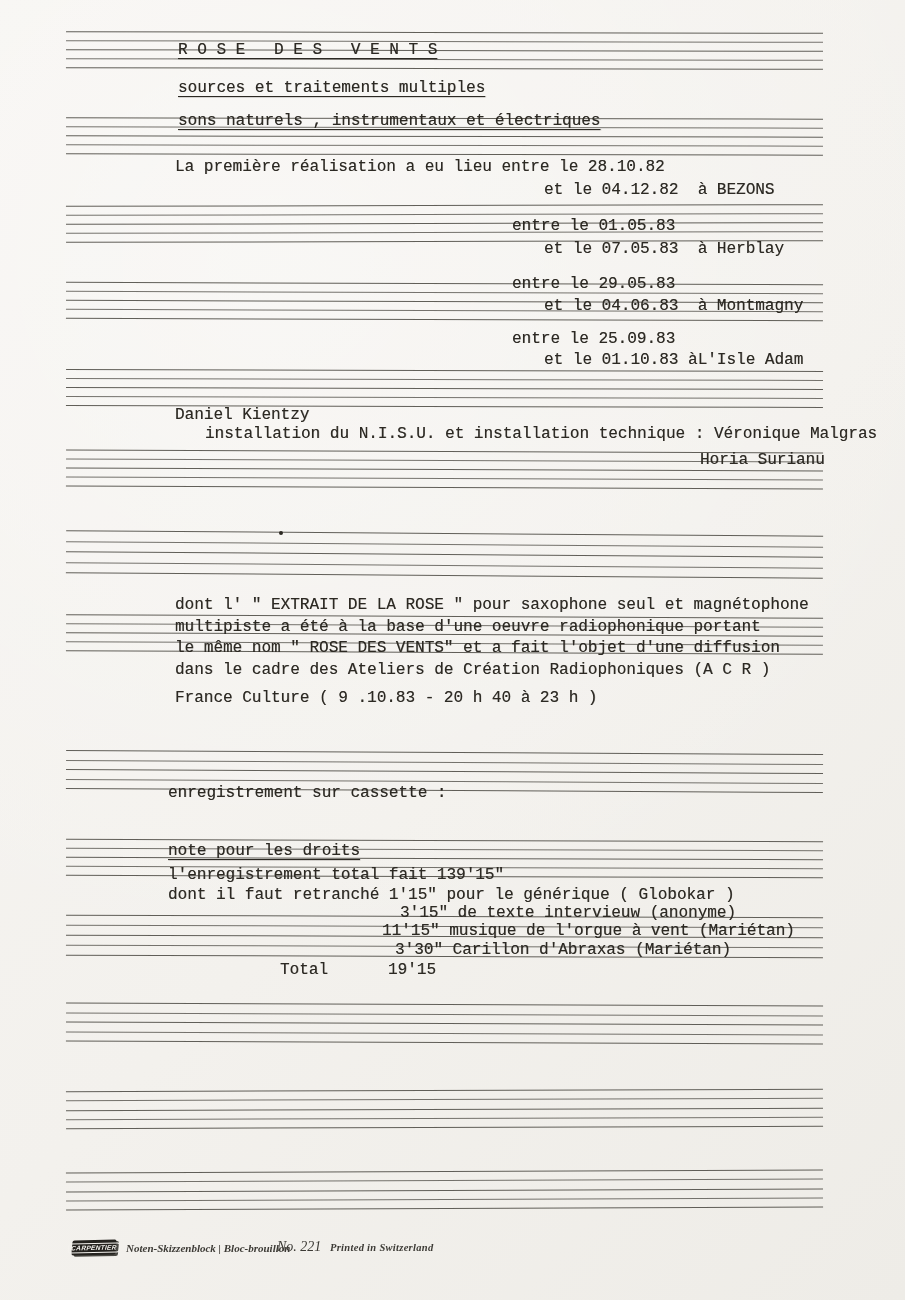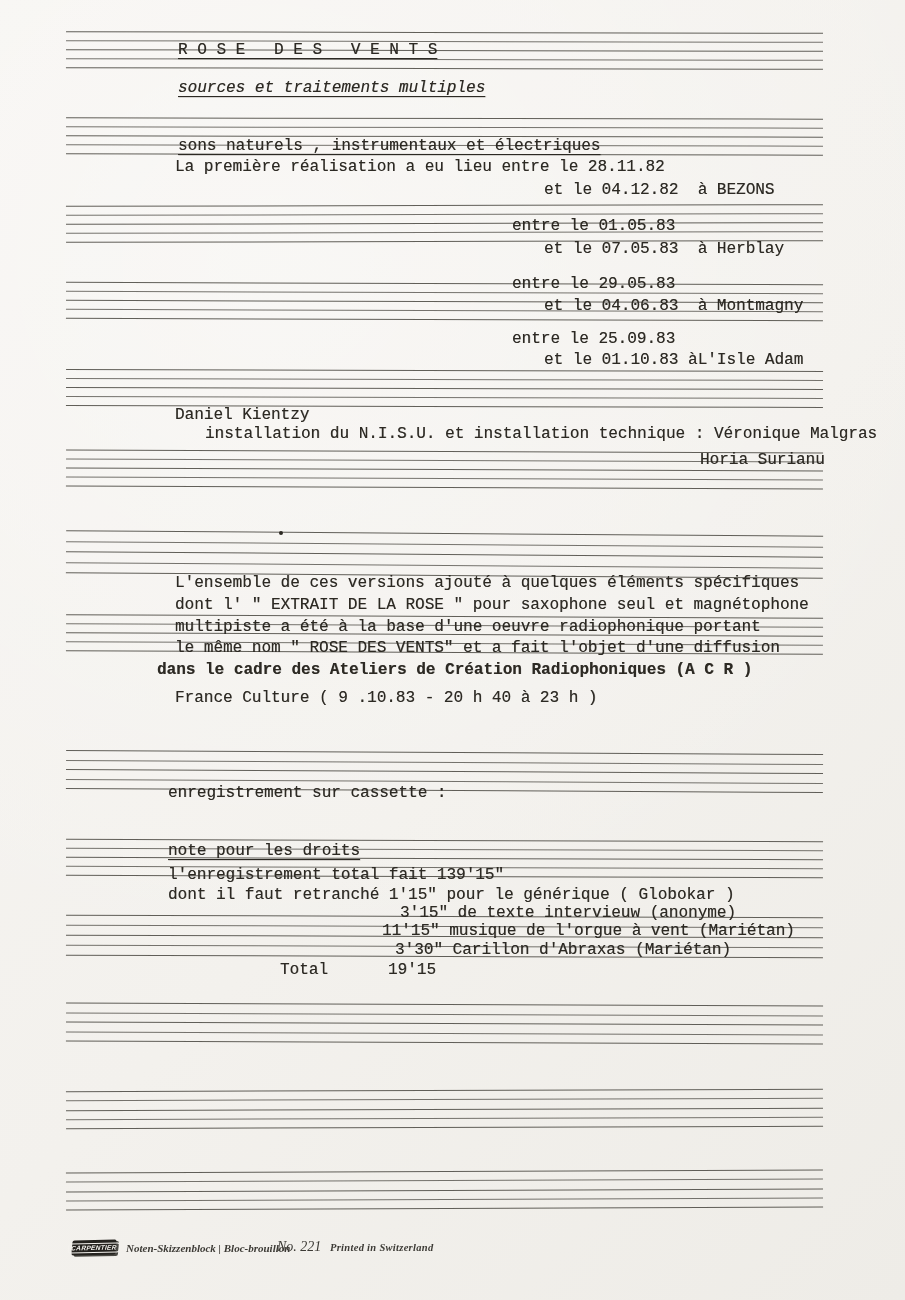--- a/index.html
+++ b/index.html
@@ -140,43 +140,42 @@
       <div class="staff" style="top: 1171px; height: 39px; transform: rotate(-0.22deg);">
         <b style="top: 0px;"></b>
         <b style="top: 9.25px;"></b>
         <b style="top: 18.5px;"></b>
         <b style="top: 27.75px;"></b>
         <b style="top: 37px;"></b>
       </div>
     </div>
 
   <div class="tl ul" style="left:178px;top:42px;">R O S E   D E S   V E N T S</div>
-  <div class="tl ul" style="left:178px;top:80px;font-style:italic;">sources et traitements multiples</div>
-  <div class="tl ul" style="left:178px;top:113px;margin-top:25px;">sons naturels , instrumentaux et électriques</div>
+  <div class="tl ul" style="left:178px;top:80px;">sources et traitements multiples</div>
+  <div class="tl ul" style="left:178px;top:113px;">sons naturels , instrumentaux et électriques</div>
 
-  <div class="tl" style="left:175px;top:159px;">La première réalisation a eu lieu entre le 28.11.82</div>
+  <div class="tl" style="left:175px;top:159px;">La première réalisation a eu lieu entre le 28.10.82</div>
   <div class="tl" style="left:544px;top:182px;">et le 04.12.82  à BEZONS</div>
   <div class="tl" style="left:512px;top:218px;">entre le 01.05.83</div>
   <div class="tl" style="left:544px;top:241px;">et le 07.05.83  à Herblay</div>
   <div class="tl" style="left:512px;top:276px;">entre le 29.05.83</div>
   <div class="tl" style="left:544px;top:298px;text-align:right;">et le 04.06.83  à Montmagny</div>
   <div class="tl" style="left:512px;top:331px;">entre le 25.09.83</div>
   <div class="tl" style="left:544px;top:352px;">et le 01.10.83 àL'Isle Adam</div>
 
   <div class="tl" style="left:175px;top:407px;">Daniel Kientzy</div>
   <div class="tl" style="left:175px;top:426px;margin-left:30px;">installation du N.I.S.U. et installation technique : Véronique Malgras</div>
   <div class="tl" style="left:700px;top:452px;">Horia Surianu</div>
 
   <div class="mark" style="left:279px;top:531px;"></div>
 
-  <div class="tl" style="left:175px;top:575px;">L'ensemble de ces versions ajouté à quelques éléments spécifiques</div>
   <div class="tl" style="left:175px;top:597px;">dont l' " EXTRAIT DE LA ROSE " pour saxophone seul et magnétophone</div>
   <div class="tl" style="left:175px;top:619px;">multipiste a été à la base d'une oeuvre radiophonique portant</div>
   <div class="tl" style="left:175px;top:640px;">le même nom " ROSE DES VENTS" et a fait l'objet d'une diffusion</div>
-  <div class="tl" style="left:157px;top:662px;font-weight:bold;">dans le cadre des Ateliers de Création Radiophoniques (A C R )</div>
+  <div class="tl" style="left:175px;top:662px;">dans le cadre des Ateliers de Création Radiophoniques (A C R )</div>
   <div class="tl" style="left:175px;top:684px;margin-top:6px;">France Culture ( 9 .10.83 - 20 h 40 à 23 h )</div>
 
   <div class="tl" style="left:168px;top:785px;">enregistrement sur cassette :</div>
   <div class="tl ul" style="left:168px;top:843px;">note pour les droits</div>
 
   <div class="tl" style="left:168px;top:867px;">l'enregistrement total fait 139'15"</div>
   <div class="tl" style="left:168px;top:887px;">dont il faut retranché 1'15" pour le générique ( Globokar )</div>
   <div class="tl" style="left:400px;top:905px;">3'15" de texte intervieuw (anonyme)</div>
   <div class="tl" style="left:382px;top:923px;">11'15" musique de l'orgue à vent (Mariétan)</div>
   <div class="tl" style="left:395px;top:942px;">3'30" Carillon d'Abraxas (Mariétan)</div>

